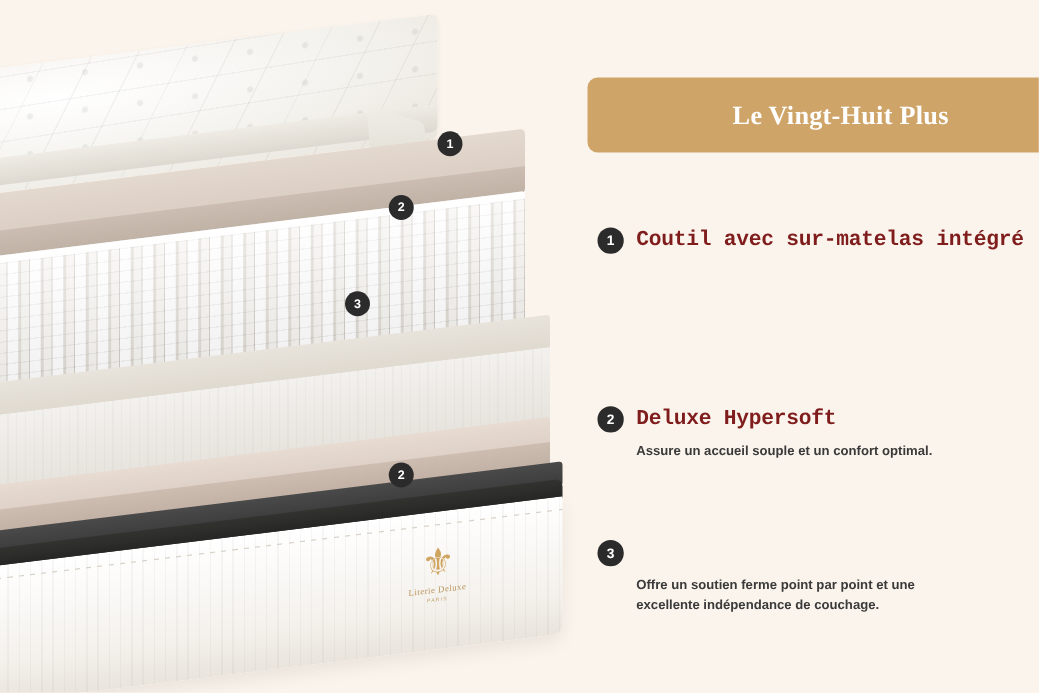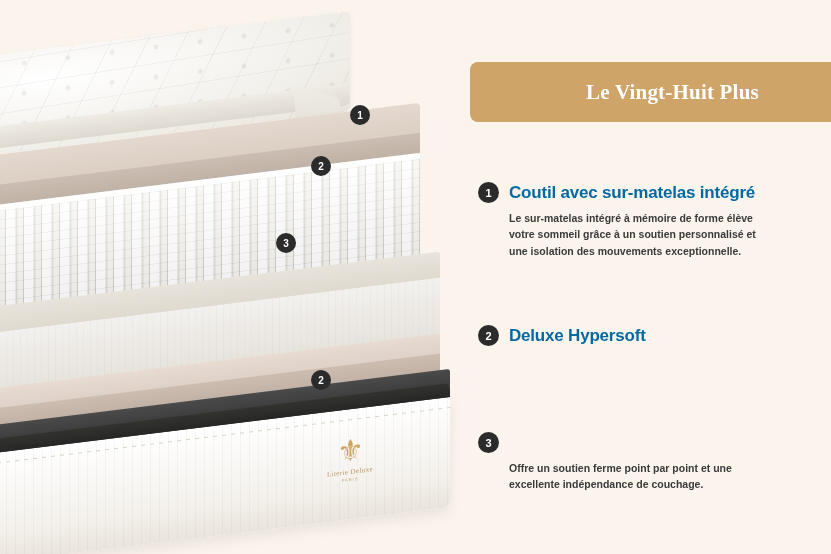--- a/index.html
+++ b/index.html
@@ -346,23 +346,24 @@
     font-size: 11px;
     font-weight: bold;
     display: flex;
     align-items: center;
     justify-content: center;
     flex: 0 0 auto;
   }
   .feat-title {
     font-size: 17px;
     font-weight: bold;
-    color: #0369a1;
+    color: #7f1d1d;
     letter-spacing: -.2px;
     white-space: nowrap;
+    font-family: Liberation Mono, monospace;
   }
   .feat-body {
     margin: 7px 0 0 31px;
     font-size: 10.5px;
     line-height: 1.55;
     color: #3a3a3a;
     font-weight: bold;
     max-width: 250px;
   }
 </style>
@@ -424,28 +425,28 @@
 
     <div class="title-bar">
       <span class="title-text">Le Vingt-Huit Plus</span>
     </div>
 
     <div class="feature feat-1">
       <div class="feat-head">
         <div class="feat-badge">1</div>
         <div class="feat-title">Coutil avec sur-matelas intégré</div>
       </div>
-      <div class="feat-body">Le sur-matelas intégré à mémoire de forme élève votre sommeil grâce à un soutien personnalisé et une isolation des mouvements exceptionnelle.</div>
     </div>
 
     <div class="feature feat-2">
       <div class="feat-head">
         <div class="feat-badge">2</div>
         <div class="feat-title">Deluxe Hypersoft</div>
       </div>
+      <div class="feat-body">Assure un accueil souple et un confort optimal.</div>
     </div>
 
     <div class="feature feat-3">
       <div class="feat-head">
         <div class="feat-badge">3</div>
       </div>
       <div class="feat-body">Offre un soutien ferme point par point et une excellente indépendance de couchage.</div>
     </div>
 
   </div>

